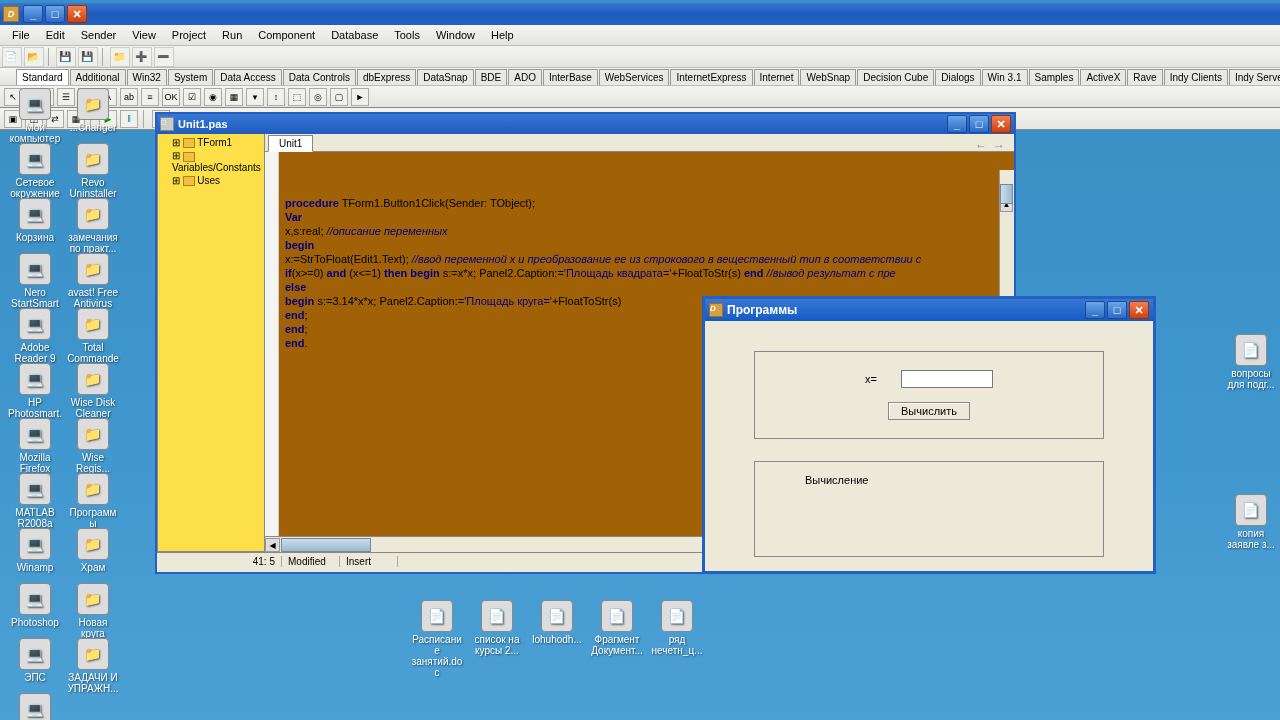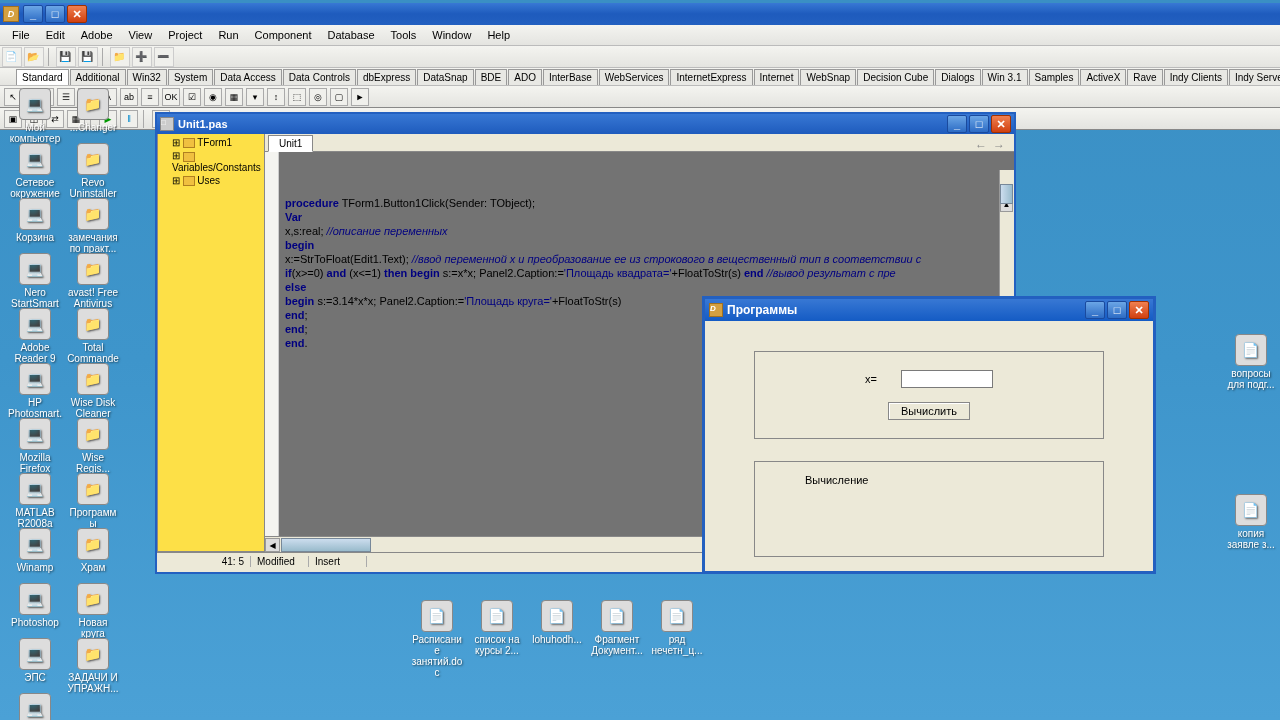--- a/index.html
+++ b/index.html
@@ -32,21 +32,21 @@
 .code-window { position:absolute; left:155px; top:112px; width:861px; height:462px; background:#ece9d8; border:2px solid #2360c0; }
 .code-title { background:linear-gradient(180deg,#3878d4,#1e5bbd); height:20px; display:flex; align-items:center; color:#fff; font-size:11px; font-weight:bold; padding:0 3px; }
 .code-body { display:flex; height:calc(100% - 40px); }
 .tree { width:108px; background:#fde047; border:1px solid #888; font-size:10px; padding:2px; border-top:none; }
 .tree-node { padding:1px 0 1px 12px; cursor:pointer; }
 .tree-ico { display:inline-block; width:12px; height:10px; background:#f0c040; border:1px solid #b08020; margin-right:2px; vertical-align:middle; }
 .editor { flex:1; display:flex; flex-direction:column; background:#fff; }
 .editor-tabs { height:18px; background:#ece9d8; display:flex; align-items:flex-end; font-size:10px; padding:0 3px; border-bottom:1px solid #888; }
 .editor-tab { padding:2px 10px; border:1px solid #888; border-bottom:1px solid #fff; background:#fff; margin-bottom:-1px; }
 .editor-nav { float:right; display:flex; gap:6px; font-size:12px; color:#888; padding-right:6px; }
-.code-area { flex:1; background:#737373; font-family:'Courier New',monospace; font-size:11px; padding:2px 4px; overflow:hidden; position:relative; white-space:pre; line-height:14px; }
+.code-area { flex:1; background:#a16207; font-family:'Courier New',monospace; font-size:11px; padding:2px 4px; overflow:hidden; position:relative; white-space:pre; line-height:14px; }
 .gutter { position:absolute; left:0; top:0; width:14px; height:100%; background:#f4f4f0; border-right:1px solid #ccc; }
 .code-lines { margin-left:16px; }
 .kw { color:#000080; font-weight:bold; }
 .cm { color:#000080; font-style:italic; }
 .str { color:#000080; }
 .hscroll { height:16px; background:#ece9d8; border-top:1px solid #888; position:relative; }
 .hscroll-thumb { position:absolute; left:16px; top:1px; width:90px; height:14px; background:linear-gradient(180deg,#cde,#9bc); border:1px solid #789; }
 .hscroll-arr { position:absolute; width:15px; height:14px; top:1px; background:#ddd; border:1px solid #999; display:flex; align-items:center; justify-content:center; font-size:8px; }
 .statusbar { height:18px; background:#ece9d8; border-top:1px solid #888; display:flex; align-items:center; font-size:10px; }
 .status-cell { padding:0 6px; border-right:1px solid #aaa; }
@@ -75,21 +75,21 @@
     <div class="ico">D</div>
     <div class="win-btns">
       <div class="win-btn">_</div>
       <div class="win-btn">□</div>
       <div class="win-btn close">✕</div>
     </div>
   </div>
   <div class="menubar">
     <span>File</span>
     <span>Edit</span>
-    <span>Adobe</span>
+    <span>Sender</span>
     <span>View</span>
     <span>Project</span>
     <span>Run</span>
     <span>Component</span>
     <span>Database</span>
     <span>Tools</span>
     <span>Window</span>
     <span>Help</span>
   </div>
   <div class="toolbar">
@@ -318,21 +318,21 @@
           <div class="vscroll-arr" style="position:absolute;bottom:0">▼</div>
         </div>
       </div>
       <div class="hscroll">
         <div class="hscroll-arr" style="left:0">◀</div>
         <div class="hscroll-thumb"></div>
       </div>
     </div>
   </div>
   <div class="statusbar">
-    <div class="status-cell" style="width:94px;text-align:right">41: 5</div>
+    <div class="status-cell" style="width:125px;text-align:right">41: 5</div>
     <div class="status-cell" style="width:58px">Modified</div>
     <div class="status-cell" style="width:58px">Insert</div>
     <div style="flex:1"></div>
     <span class="mode-tab">Code</span>
     <span class="mode-tab" style="background:#ece9d8">Diagram</span>
     <span style="width:150px"></span>
   </div>
 </div>
 
 <div class="app-window">

